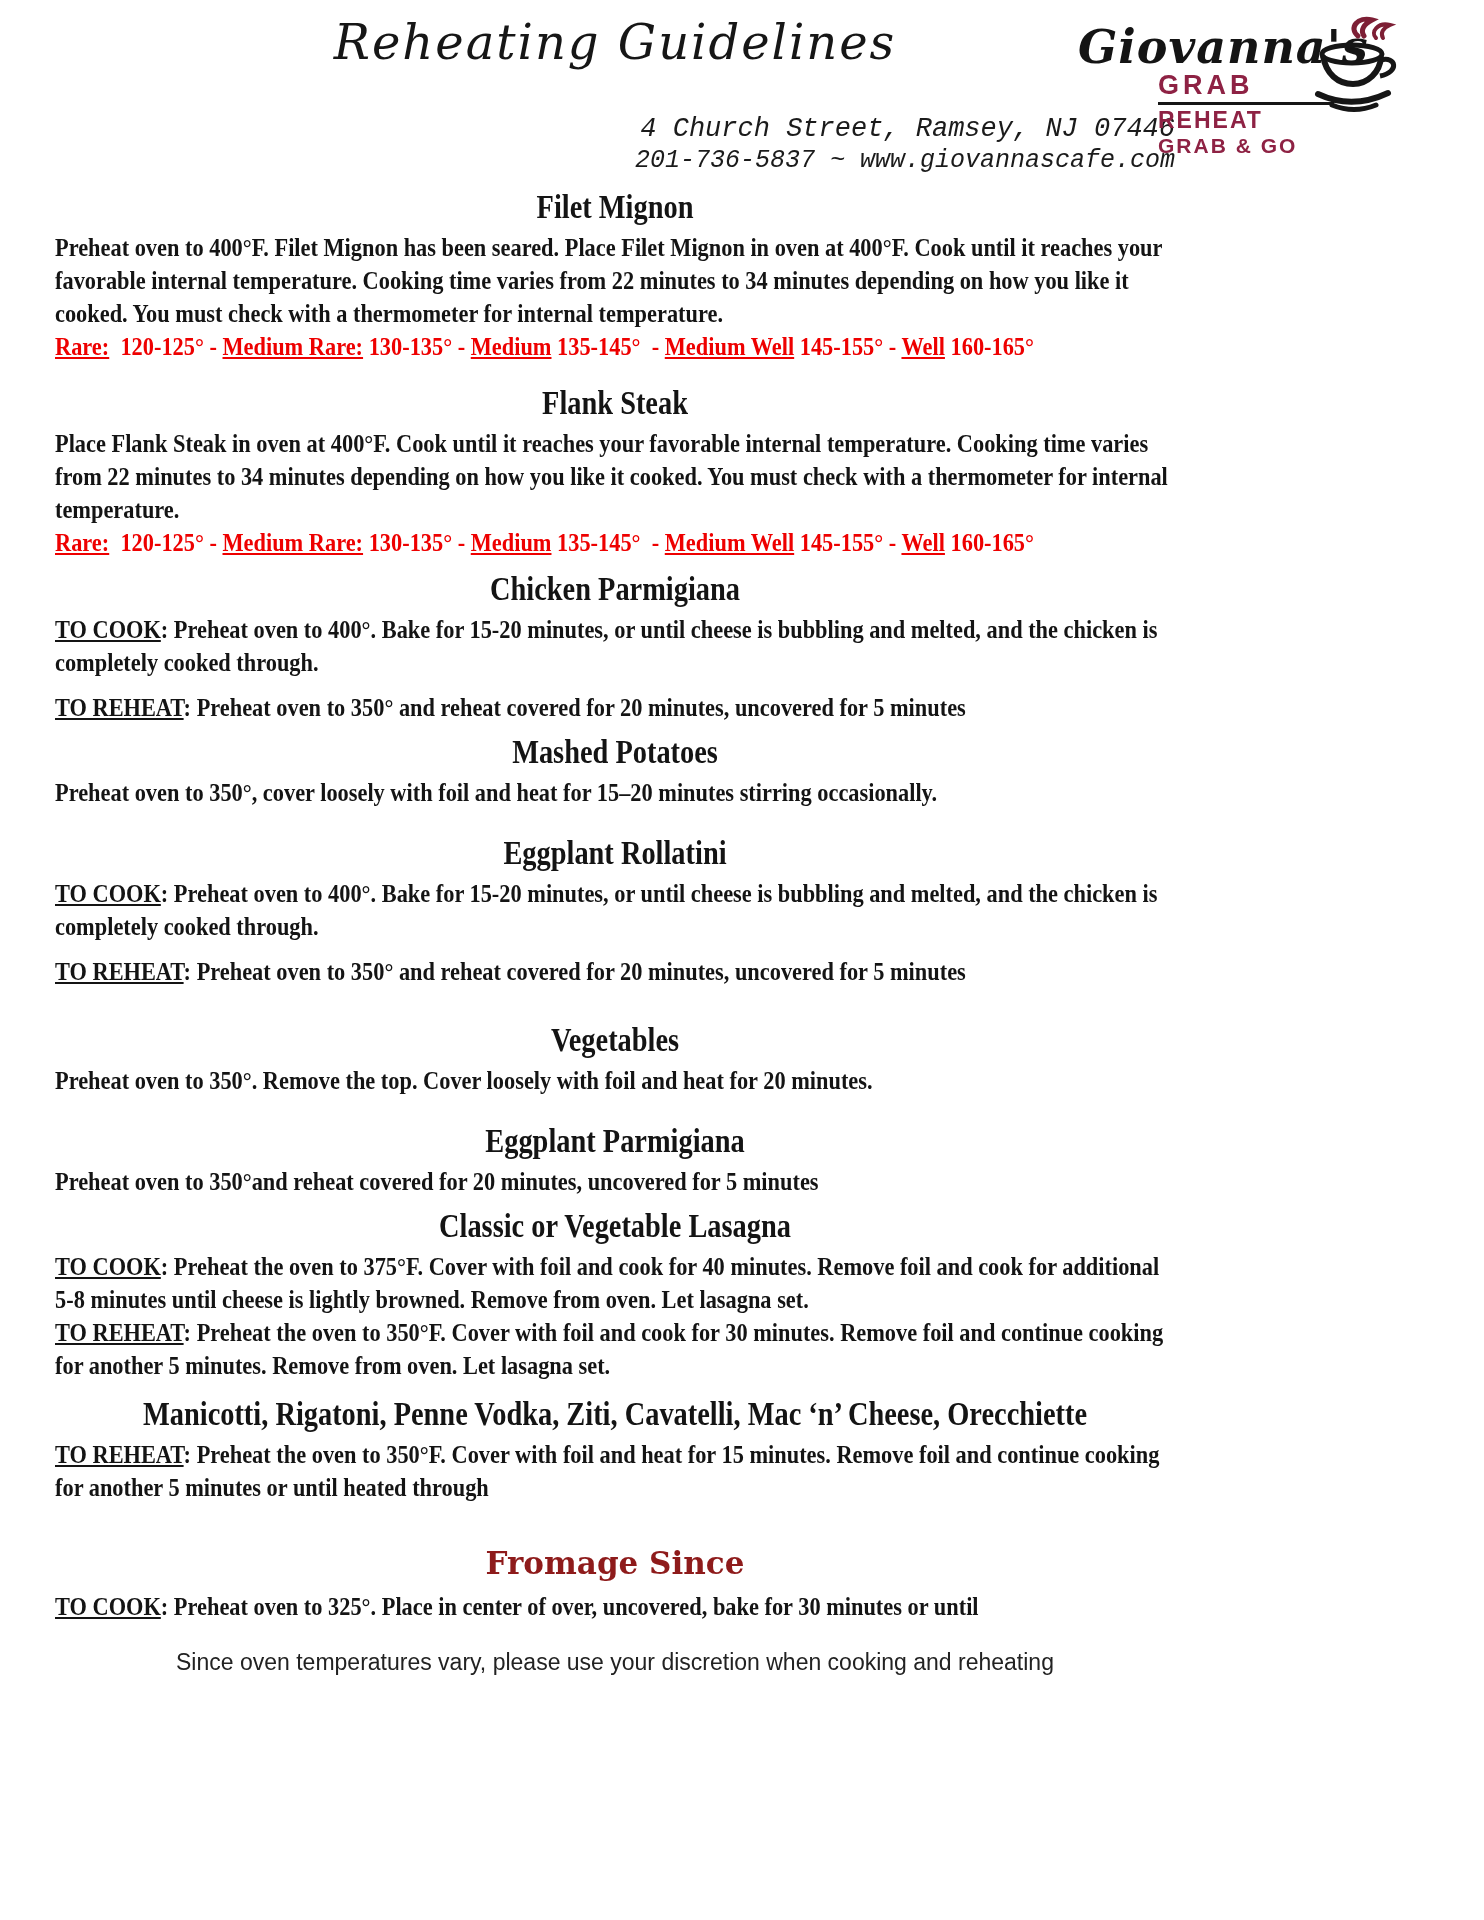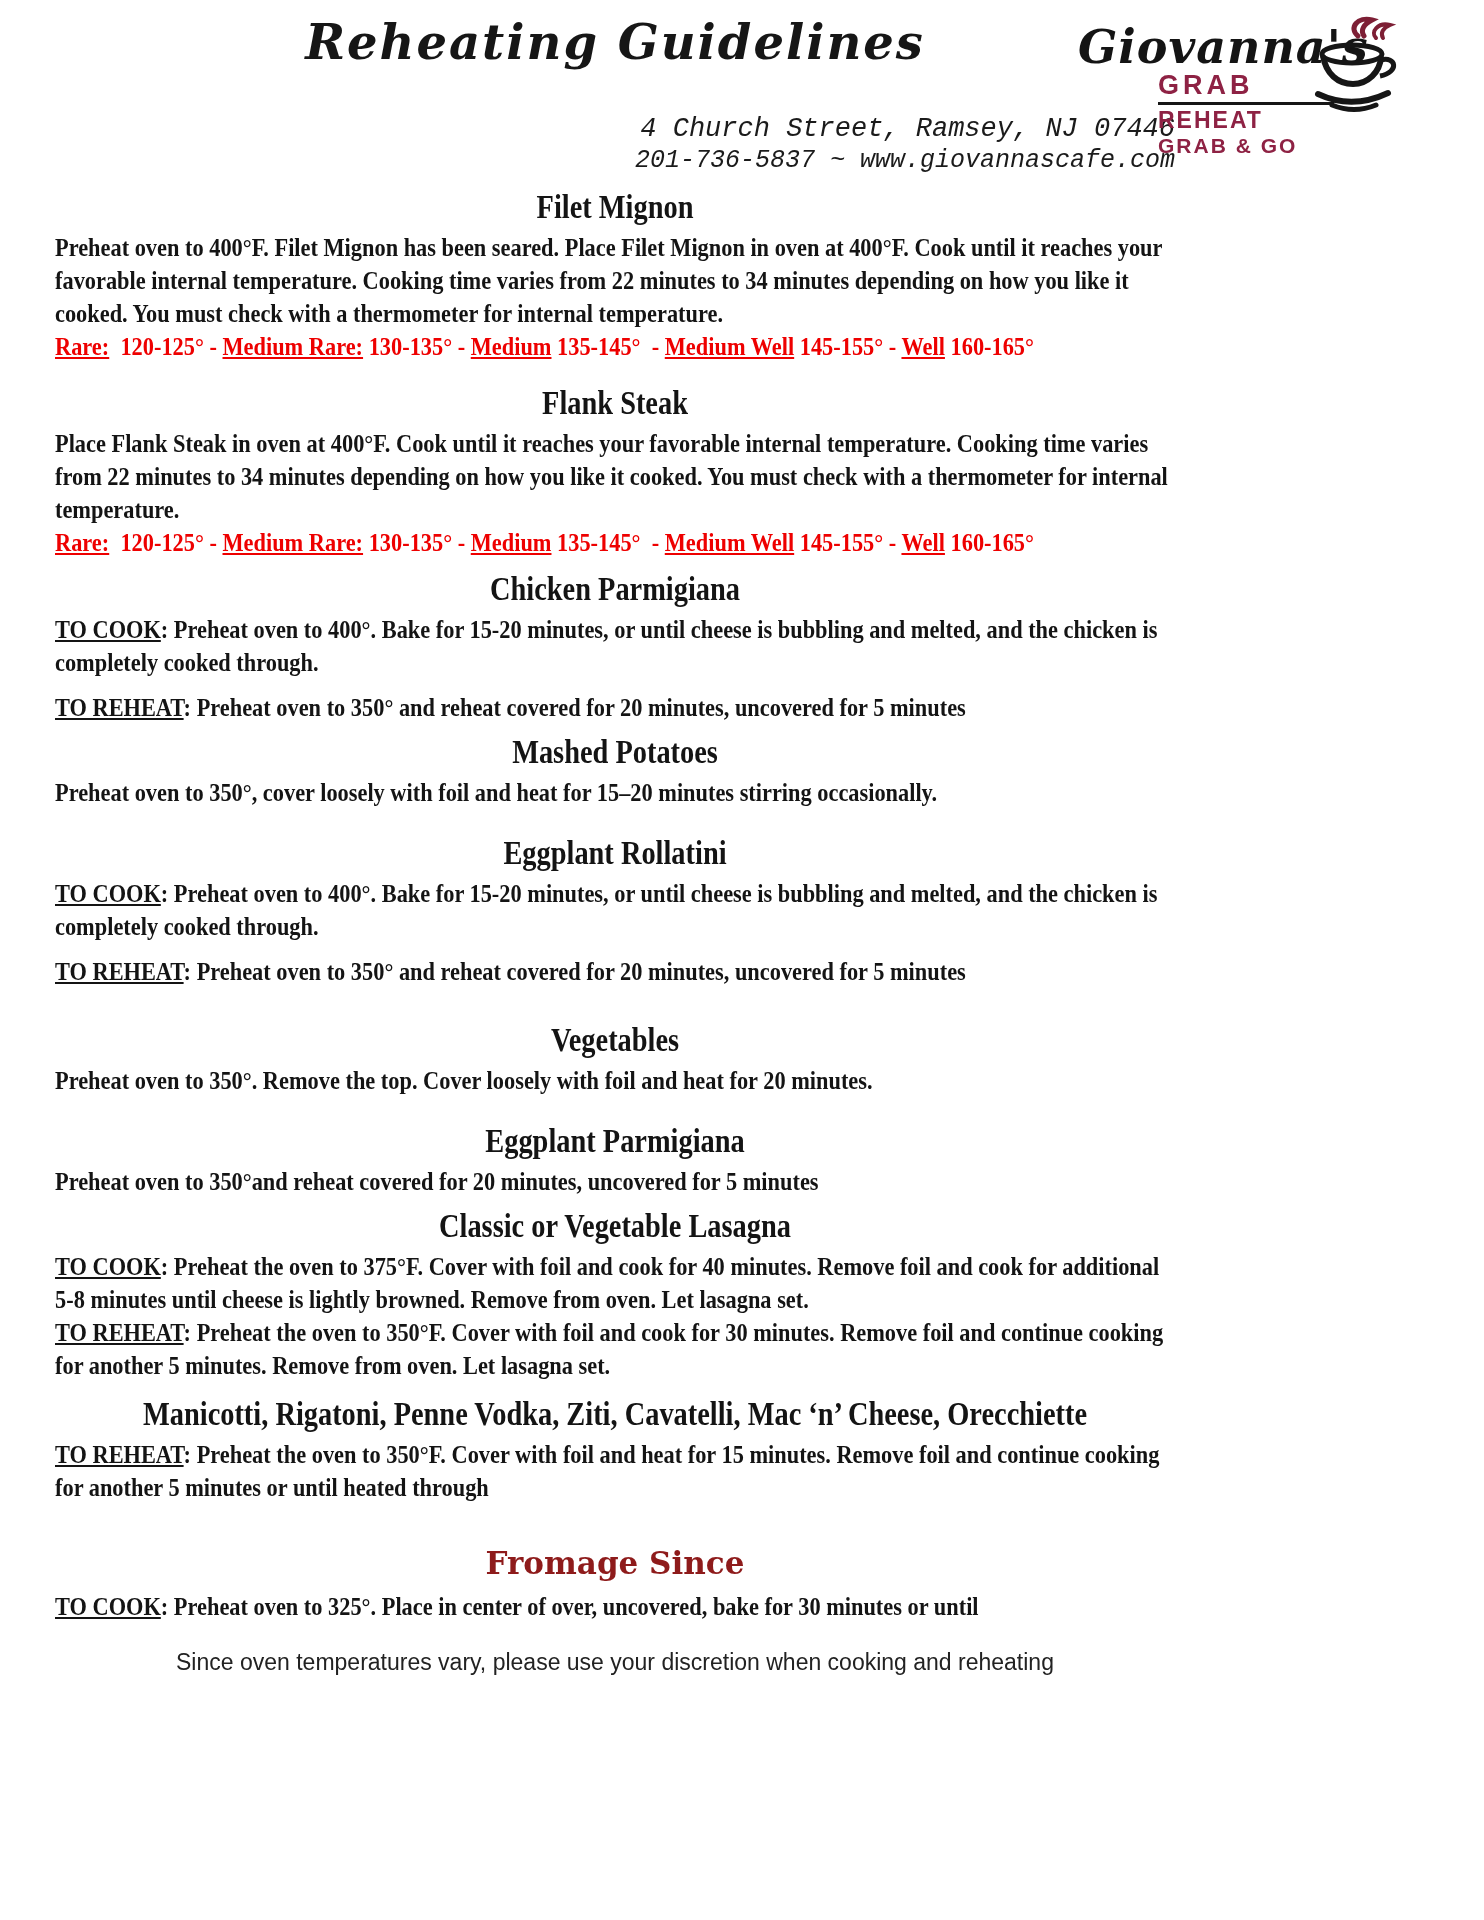--- a/index.html
+++ b/index.html
@@ -12,21 +12,21 @@
     color:#1b1b1b;
   }
 
   
   .title {
     margin:14px 0 0 0;
     width:1230px;
     text-align:center;
     font-family:"DejaVu Serif", serif;
     font-style:italic;
-    font-weight:700;
+    font-weight:400;
     font-size:48px;
     letter-spacing:2px;
     color:#161616;
   }
   .logo {
     position:absolute;
     top:24px; right:86px;
     width:320px;
     line-height:1;
   }

